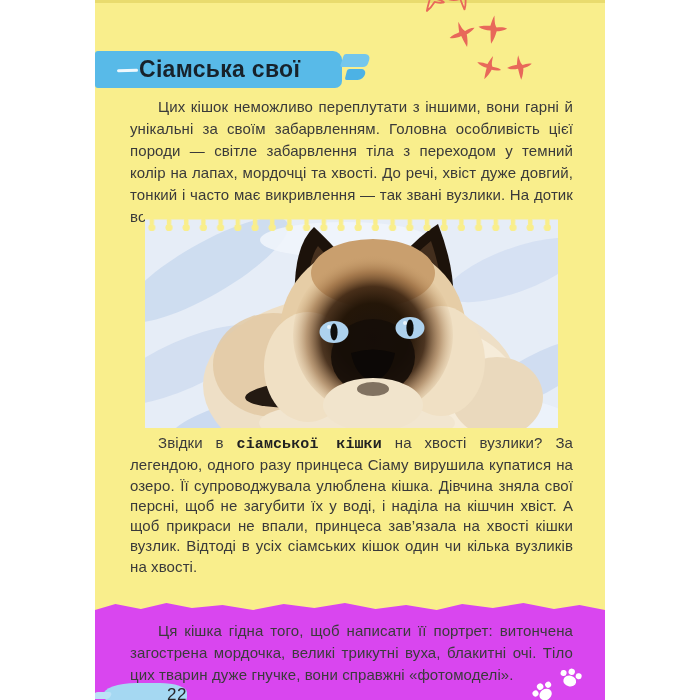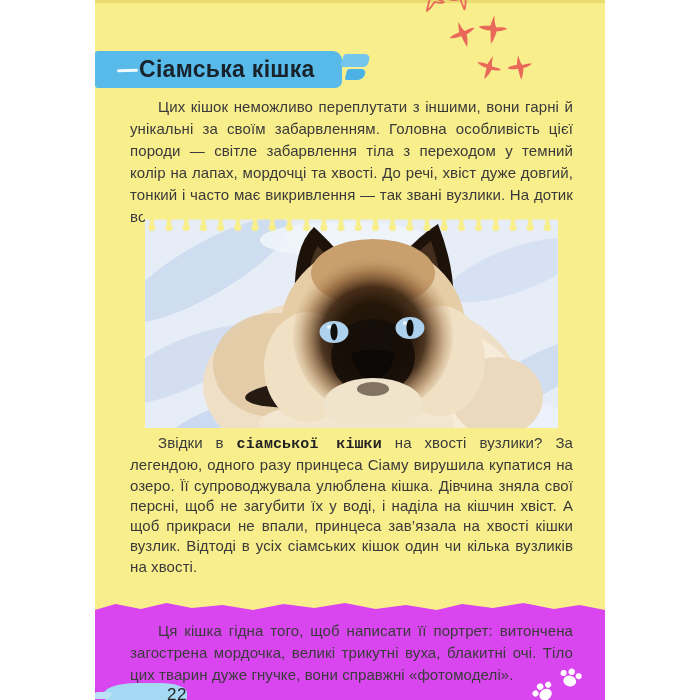--- a/index.html
+++ b/index.html
@@ -152,21 +152,21 @@
       </svg>
     </span>
   <span class="bird bird6">
       <svg>
         <use href="#sym-bird"></use>
       </svg>
     </span>
 
   <div class="banner">
     <span class="banner-dash"></span>
-    <span class="banner-title">Сіамська кішка</span>
+    <span class="banner-title">Сіамська свої</span>
   </div>
   <div class="banner-swish1"></div>
   <div class="banner-swish2"></div>
 
   <p class="para para-intro">Цих кішок неможливо переплутати з іншими, вони гарні й унікальні за своїм забарвленням. Головна особливість цієї породи — світле забарвлення тіла з переходом у темний колір на лапах, мордочці та хвості. До речі, хвіст дуже довгий, тонкий і часто має викривлення — так звані вузлики. На дотик вони як шишечки.</p>
 
   <div class="photo" title="Сіамська кішка з блакитними очима лежить на блакитній ковдрі">
     <svg viewBox="0 0 413 213" preserveAspectRatio="none">
       <defs>
         <radialGradient id="faceMask" cx="0.5" cy="0.52" r="0.52">

